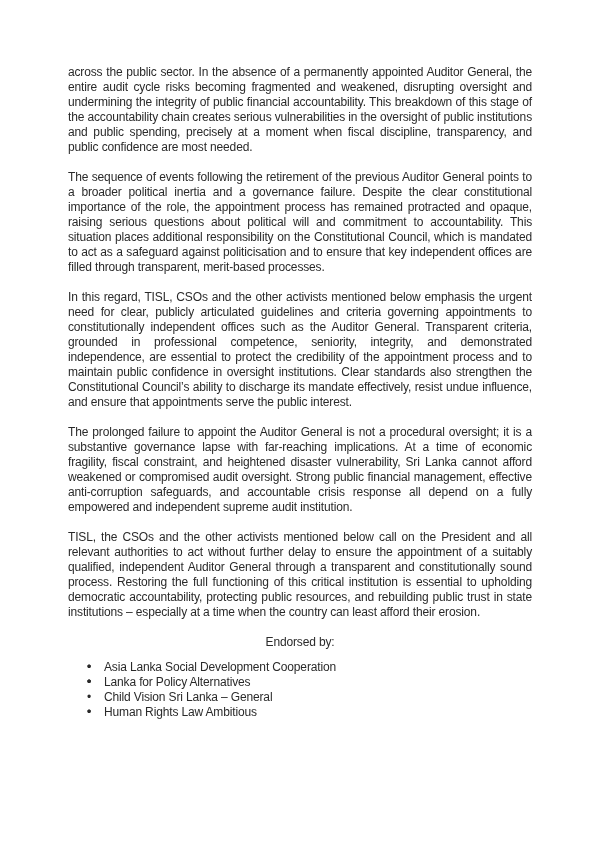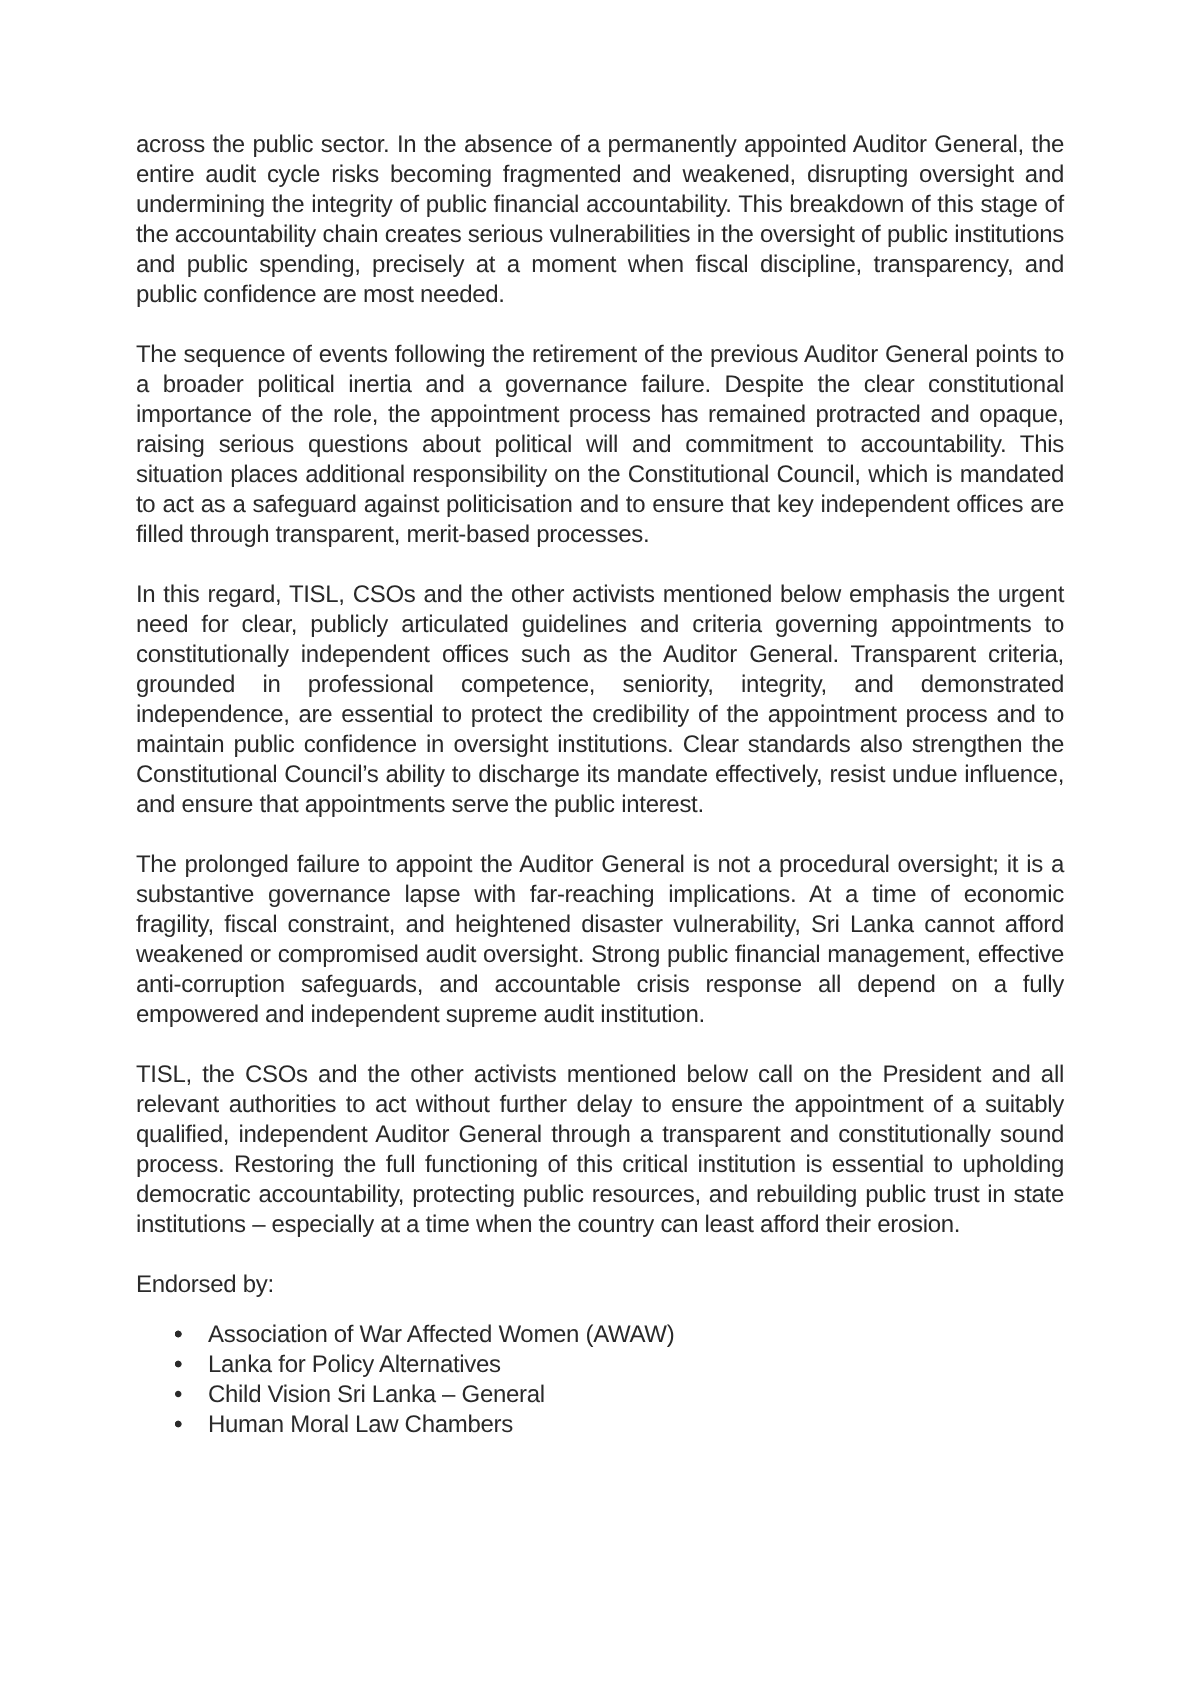--- a/index.html
+++ b/index.html
@@ -4,38 +4,38 @@
 <style>
   html, body { margin: 0; padding: 0; background: #ffffff; }
   body { width: 600px; height: 851px; overflow: hidden; position: relative; }
   .page {
     position: absolute; left: 68px; top: 65px; width: 464px;
     font-family: "Liberation Sans", sans-serif;
     font-size: 12px; line-height: 15px; color: #2a2a2a;
     letter-spacing: -0.15px;
   }
   .para { margin: 0 0 15px 0; text-align: justify; }
-  .endorsed { margin: 0 0 10px 0; }
+  .endorsed { margin: 0 0 10px 0; text-align: center; }
   ul.orgs { list-style: none; margin: 0; padding: 0; }
   ul.orgs li { position: relative; padding-left: 36px; margin: 0; line-height: 15px; }
   .bullet { position: absolute; left: 19px; top: 0; }
 </style>
 </head>
 <body>
 
 <div class="page">
   <p class="para">across the public sector. In the absence of a permanently appointed Auditor General, the entire audit cycle risks becoming fragmented and weakened, disrupting oversight and undermining the integrity of public financial accountability. This breakdown of this stage of the accountability chain creates serious vulnerabilities in the oversight of public institutions and public spending, precisely at a moment when fiscal discipline, transparency, and public confidence are most needed.</p>
   <p class="para">The sequence of events following the retirement of the previous Auditor General points to a broader political inertia and a governance failure. Despite the clear constitutional importance of the role, the appointment process has remained protracted and opaque, raising serious questions about political will and commitment to accountability. This situation places additional responsibility on the Constitutional Council, which is mandated to act as a safeguard against politicisation and to ensure that key independent offices are filled through transparent, merit-based processes.</p>
   <p class="para">In this regard, TISL, CSOs and the other activists mentioned below emphasis the urgent need for clear, publicly articulated guidelines and criteria governing appointments to constitutionally independent offices such as the Auditor General. Transparent criteria, grounded in professional competence, seniority, integrity, and demonstrated independence, are essential to protect the credibility of the appointment process and to maintain public confidence in oversight institutions. Clear standards also strengthen the Constitutional Council’s ability to discharge its mandate effectively, resist undue influence, and ensure that appointments serve the public interest.</p>
   <p class="para">The prolonged failure to appoint the Auditor General is not a procedural oversight; it is a substantive governance lapse with far-reaching implications. At a time of economic fragility, fiscal constraint, and heightened disaster vulnerability, Sri Lanka cannot afford weakened or compromised audit oversight. Strong public financial management, effective anti-corruption safeguards, and accountable crisis response all depend on a fully empowered and independent supreme audit institution.</p>
   <p class="para">TISL, the CSOs and the other activists mentioned below call on the President and all relevant authorities to act without further delay to ensure the appointment of a suitably qualified, independent Auditor General through a transparent and constitutionally sound process. Restoring the full functioning of this critical institution is essential to upholding democratic accountability, protecting public resources, and rebuilding public trust in state institutions – especially at a time when the country can least afford their erosion.</p>
   <p class="endorsed">Endorsed by:</p>
   <ul class="orgs">
     <li><span class="bullet">•</span></li>
+    <li><span class="bullet">•</span><span>Asia Lanka Social Development Cooperation</span></li>
     <li><span class="bullet">•</span></li>
-    <li><span class="bullet">•</span><span>Association of War Affected Women (AWAW)</span></li>
     <li><span class="bullet">•</span></li>
     <li><span class="bullet">•</span><span>Lanka for Policy Alternatives</span></li>
     <li><span class="bullet">•</span><span>Child Vision Sri Lanka – General</span></li>
     <li><span class="bullet">•</span></li>
-    <li><span class="bullet">•</span><span>Human Moral Law Chambers</span></li>
+    <li><span class="bullet">•</span><span>Human Rights Law Ambitious</span></li>
   </ul>
 </div>
 
 </body></html>

